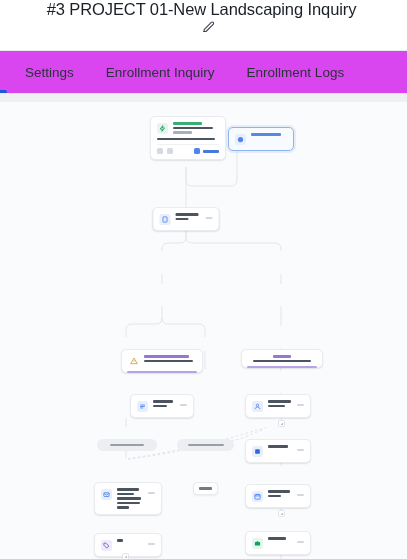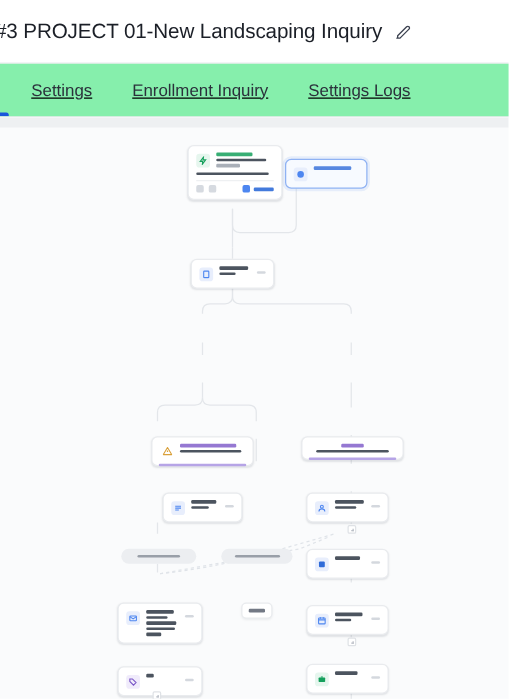--- a/index.html
+++ b/index.html
@@ -9,34 +9,35 @@
     background: #ffffff;
     overflow: hidden;
   }
   .app { position: relative; width: 407px; height: 559px; background: #ffffff; }
 
   
   .header {
     height: 50px; background: #ffffff;
     display: flex; align-items: center;
     padding-left: 0px;
+    flex-direction: column;
   }
   .page-title {
     font-size: 16.5px; color: #1b1f27; letter-spacing: -0.1px;
     white-space: nowrap; margin-left: -4px;
   }
   .edit-icon { margin-left: 9px; display: flex; align-items: center; cursor: pointer; }
 
   .header-rule { height: 1px; background: #e8eaed; width: 100%; }
 
   
   .tabs {
-    height: 42px; background: #86efac;
+    height: 42px; background: #d946ef;
     display: flex; align-items: stretch;
-    padding-left: 0px; position: relative; text-decoration: underline;
+    padding-left: 0px; position: relative;
   }
   .tab {
     display: flex; align-items: center; justify-content: center;
     font-size: 13.5px; color: #2b313b; white-space: nowrap;
     padding: 0 16px; cursor: pointer; position: relative;
   }
   .tab.active { color: #1a56db; font-weight: 500; }
   .tab.active::after {
     content: ""; position: absolute; left: -12px; right: 2px; bottom: 0;
     height: 3px; background: #1a56db; border-radius: 2px 2px 0 0;
@@ -152,21 +153,21 @@
         <path d="M4 20h4L19.5 8.5a2.1 2.1 0 0 0-3-3L5 17v3z"></path>
       </svg>
     </div>
   </div>
   <div class="header-rule"></div>
 
   <div class="tabs">
     <div class="tab active clipped">r</div>
     <div class="tab">Settings</div>
     <div class="tab">Enrollment Inquiry</div>
-    <div class="tab">Settings Logs</div>
+    <div class="tab">Enrollment Logs</div>
   </div>
   <div class="tabs-rule"></div>
 
   <div class="canvas">
     <div class="canvas-topstrip"></div>
 
     <svg class="edges">
       <g fill="none" stroke="#e3e6ea" stroke-width="1">
 
         <path d="M186,73 L186,86 Q186,92 192,92 L231,92 Q237,92 237,86 L237,48"></path>

